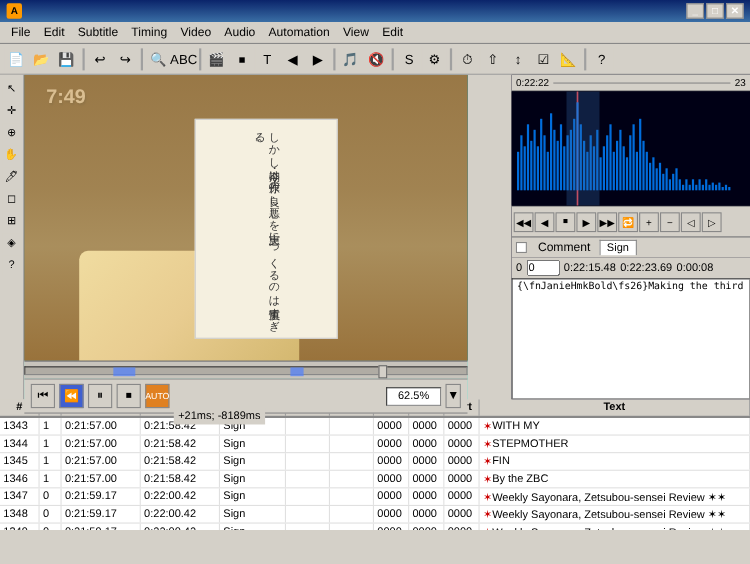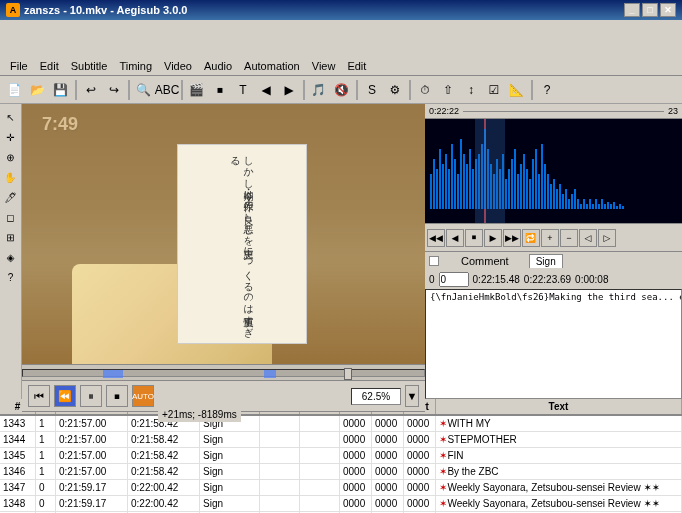--- a/index.html
+++ b/index.html
@@ -21,21 +21,20 @@
     .title-btn { width: 16px; height: 14px; background: #d4d0c8; border: 1px solid #888; font-size: 9px; display:flex;align-items:center;justify-content:center; cursor:pointer; }
 
     
     #menubar {
       background: #d4d0c8;
       height: 20px;
       display: flex;
       align-items: center;
       padding: 0 4px;
       border-bottom: 1px solid #888;
-      margin-top: 36px;
     }
     .menu-item {
       padding: 2px 6px;
       font-size: 11px;
       cursor: pointer;
       height: 20px;
       display: flex;
       align-items: center;
     }
 
@@ -165,21 +164,21 @@
       font-size: 9px;
       cursor: pointer;
     }
 
     
     #comment-sign-area {
       background: #d4d0c8;
       padding: 2px 4px;
       display: flex;
       align-items: center;
-      gap: 20px;
+      gap: 8px;
       border-top: 1px solid #888;
     }
     #subtitle-info-row {
       display: flex;
       align-items: center;
       background: #d4d0c8;
       padding: 2px 4px;
       gap: 4px;
       font-size: 10px;
     }
@@ -340,21 +339,20 @@
     #waveform-svg {
       width: 100%;
       height: 100%;
     }
   </style>
 </head>
 <body>
 
 <div id="titlebar">
   <span id="titlebar-icon">A</span>
-  <span>zanszs - 10.mkv - Aegisub 3.0.0</span>
   <div id="titlebar-controls">
     <div class="title-btn">_</div>
     <div class="title-btn">□</div>
     <div class="title-btn">✕</div>
   </div>
 </div>
 
 <div id="menubar">
   <div class="menu-item">File</div>
   <div class="menu-item">Edit</div>
@@ -441,21 +439,21 @@
       <div class="play-btn">⏸</div>
       <div class="play-btn">⏹</div>
       <div class="play-btn" style="font-size:8px;background:#e08020;color:white;">AUTO</div>
       <div id="offset-display">+21ms; -8189ms</div>
       <div style="flex:1"></div>
       <div id="zoom-display">62.5%</div>
       <div class="play-btn" style="width:14px;">▼</div>
     </div>
   </div>
 
-  <div id="waveform-panel" style="display:flex;flex-direction:column;">
+  <div id="waveform-panel" style="display:flex;flex-direction:column;margin-left:40px;">
     <div id="waveform-header">
       <span class="wf-time-marker">0:22:22</span>
       <div style="flex:1; border-top: 1px solid #888; margin: 0 4px;"></div>
       <span class="wf-time-marker">23</span>
     </div>
 
     <div id="waveform-display" style="flex:1;">
       <svg id="waveform-svg" xmlns="http://www.w3.org/2000/svg">
         <rect width="100%" height="100%" fill="#000015"></rect>
 

